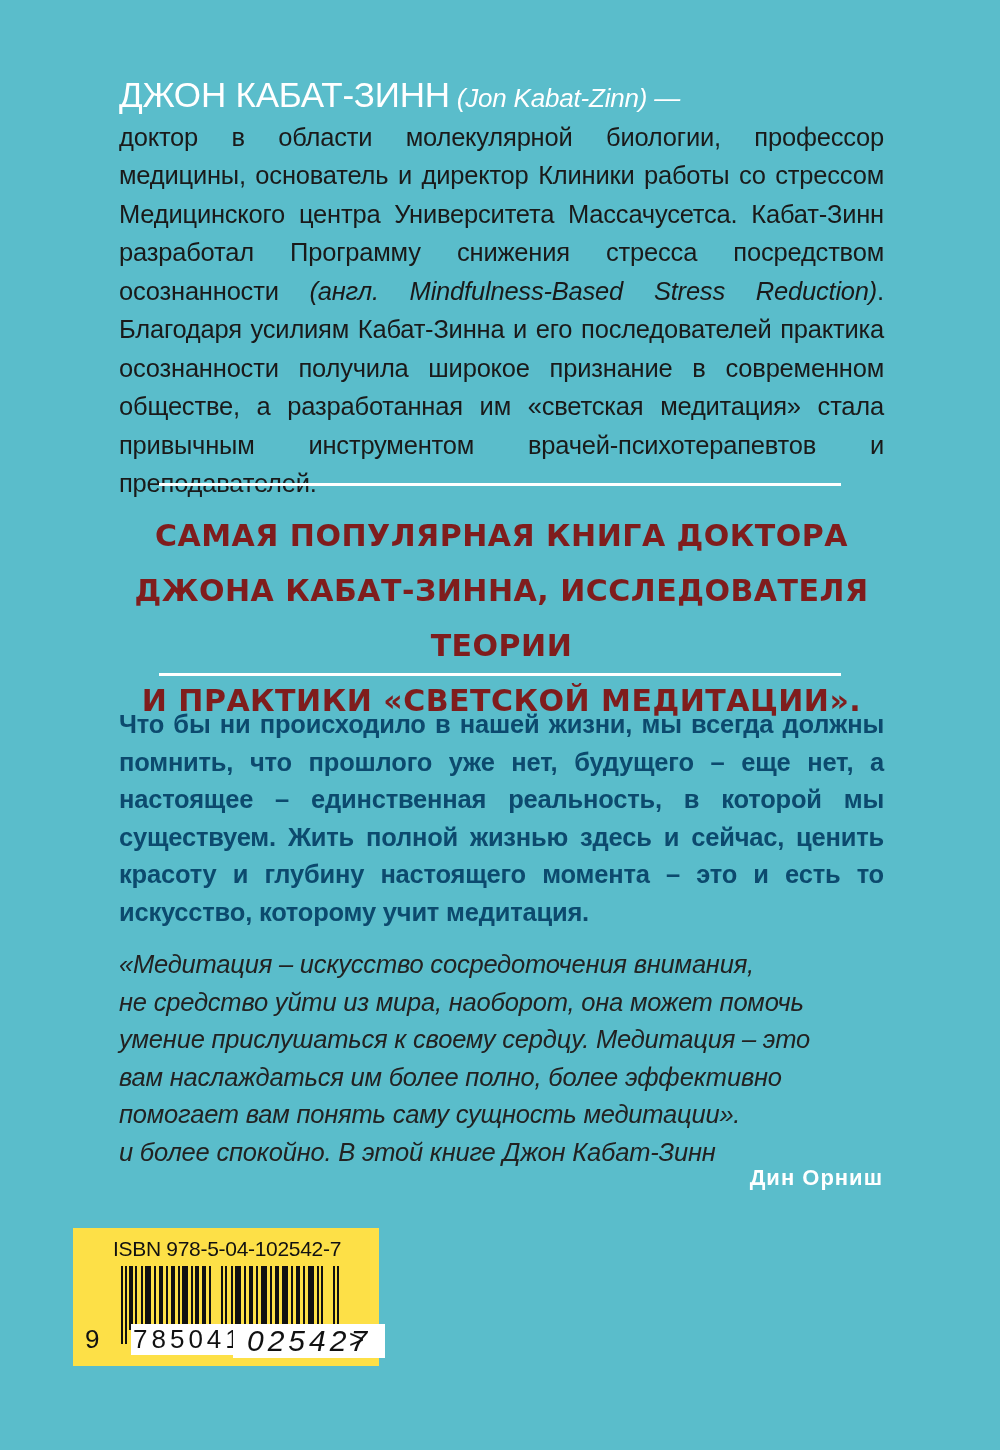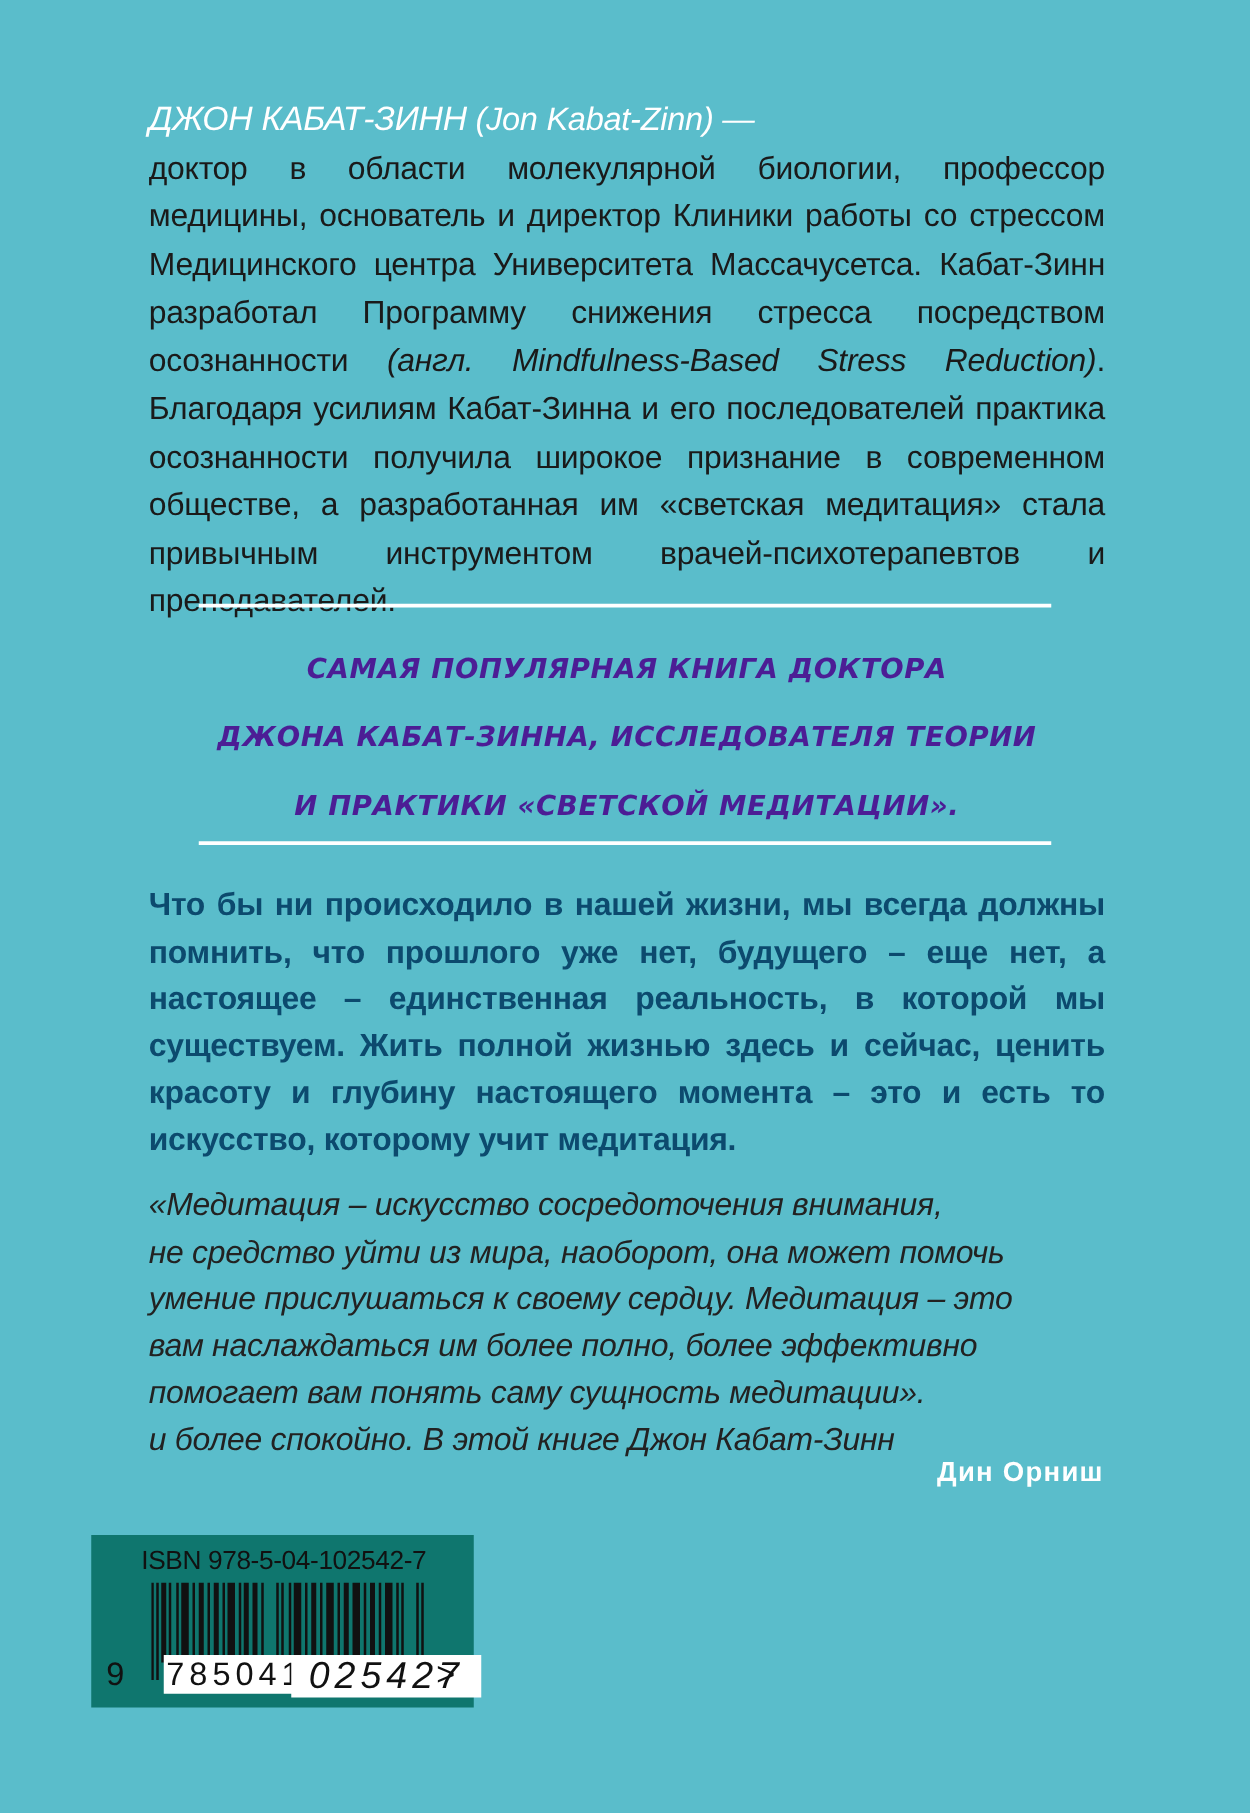--- a/index.html
+++ b/index.html
@@ -10,34 +10,34 @@
     overflow: hidden;
     font-family: "Liberation Sans", "DejaVu Sans", sans-serif;
     color: #1a1a1a;
   }
   .bio {
     position: absolute; left: 119px; top: 76px; width: 765px;
     font-size: 25.5px; line-height: 38.5px;
     text-align: justify;
     letter-spacing: -0.2px;
   }
-  .bio .name { color: #ffffff; font-size: 27px; font-weight: normal; font-style: italic; }
+  .bio .name { color: #ffffff; font-size: 35px; font-weight: normal; }
   .bio .name-latin { color: #ffffff; font-style: italic; font-size: 26px; }
   .bio .ital { font-style: italic; }
   .bio .title-line { display:block; text-align:left; }
   .divider {
     position: absolute; left: 159px; width: 682px; height: 3px;
     background: #ffffff;
   }
   .tagline {
     position: absolute; left: 119px; top: 508px; width: 765px;
-    text-align: center; color: #4c1d95;
+    text-align: center; color: #7f1d1d;
     font-family: "DejaVu Sans", sans-serif;
-    font-style: italic; font-weight: bold;
-    font-size: 22px; line-height: 55px;
+    font-weight: bold;
+    font-size: 30px; line-height: 55px;
     letter-spacing: 0.5px;
   }
   .tagline span { display: block; }
   .main-text {
     position: absolute; left: 119px; top: 706px; width: 765px;
     font-size: 25.5px; line-height: 37.5px; font-weight: bold;
     text-align: justify; color: #0c4a6e;
     letter-spacing: -0.2px;
   }
   .quote {
@@ -48,21 +48,21 @@
   }
   .quote span { display:block; }
   .author {
     position: absolute; right: 117px; top: 1165px;
     color: #ffffff; font-weight: bold; font-size: 22px;
     letter-spacing: 1px;
     margin-left: 24px;
   }
   .barcode-box {
     position: absolute; left: 73px; top: 1228px; width: 306px; height: 138px;
-    background: #0f766e;
+    background: #fde047;
   }
   .isbn-text {
     position: absolute; left: 40px; top: 9px;
     font-family: "Liberation Sans", sans-serif;
     font-size: 21px; color: #111; letter-spacing: -0.3px;
   }
   .bars {
     position: absolute; left: 48px; top: 38px; width: 222px; height: 78px;
   }
   .ean-first { position:absolute; left: 12px; top: 96px; font-size: 26px; color:#111; font-family:"Liberation Sans", sans-serif; }

